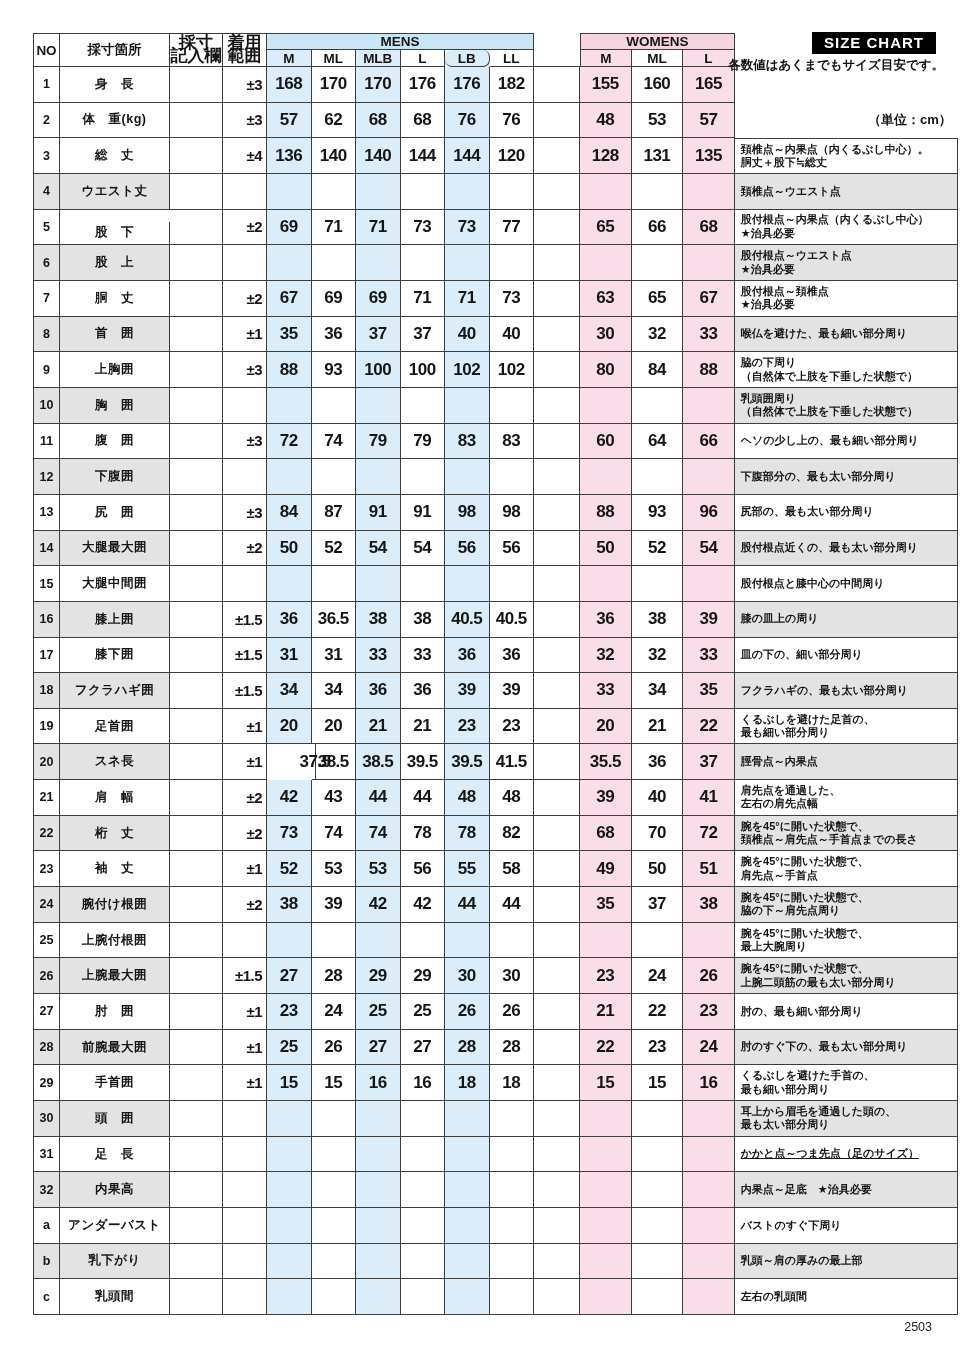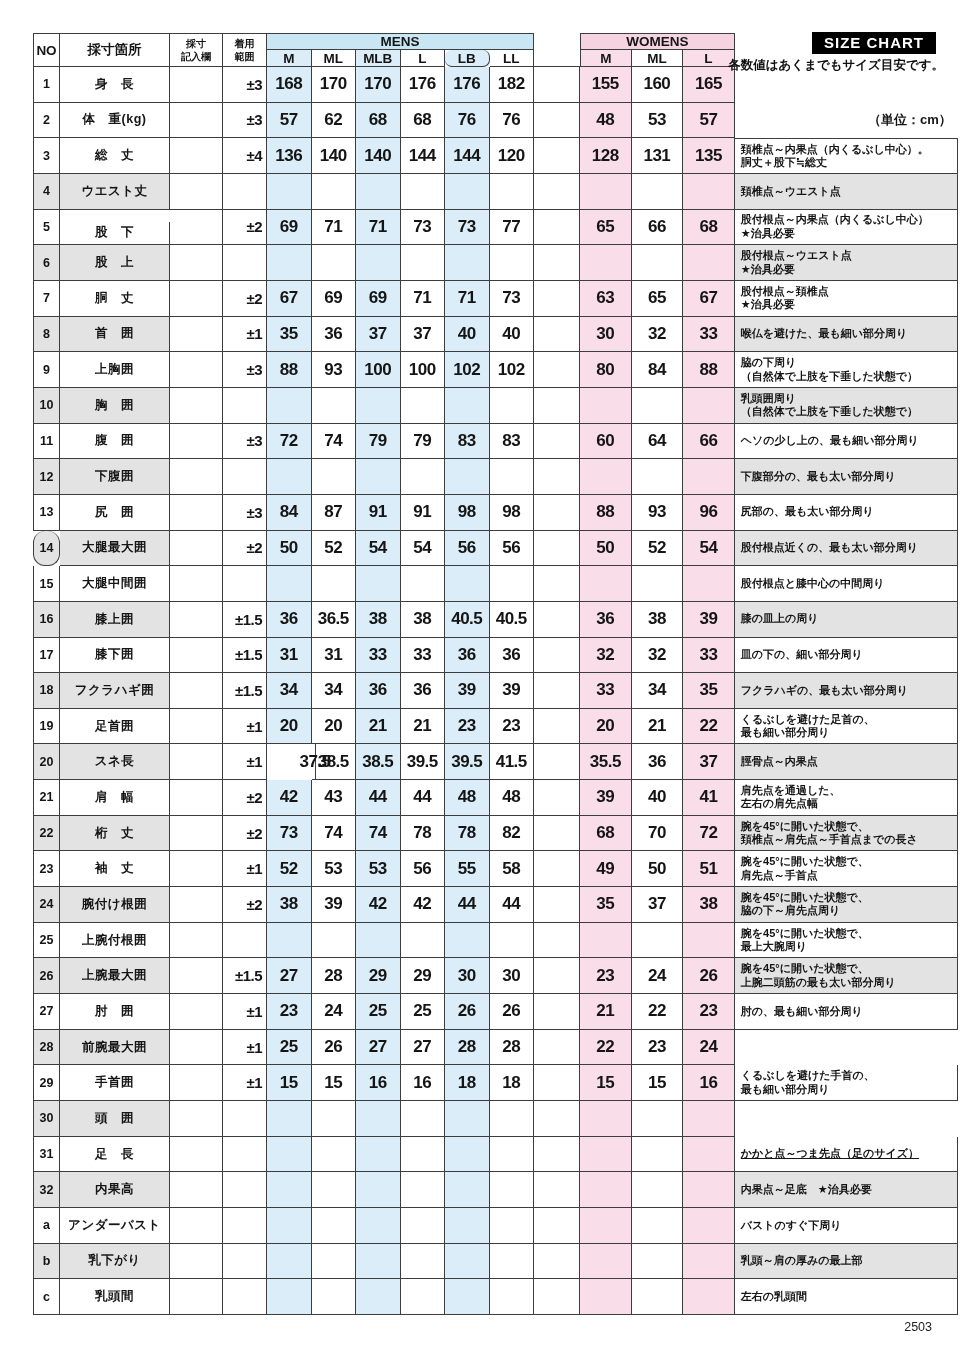--- a/index.html
+++ b/index.html
@@ -14,21 +14,21 @@
   #grid{position:absolute;left:33px;top:33px;display:grid;
         grid-template-columns:27px 110px 53px 44px repeat(6,44.5px) 46px repeat(3,51.6px) 223px;
         grid-template-rows:17px 17px repeat(35,35.66px);}
   .c{box-sizing:border-box;display:flex;align-items:center;justify-content:center;
      position:relative;color:#151515;overflow:visible;}
   .br{border-right:1px solid var(--line);}
   .bb{border-bottom:1px solid var(--line);}
   .bt{border-top:1px solid var(--line);}
   .bl{border-left:1px solid var(--line);}
   .hdr{font-weight:700;font-size:13.5px;}
-  .pre{white-space:pre-line;line-height:13px;font-size:10px;text-align:center;}
+  .pre{white-space:pre-line;line-height:13px;font-size:17px;text-align:center;font-family:Liberation Mono, monospace;}
   .blueband{background:var(--blueband);}
   .blue{background:var(--blue);}
   .pinkband{background:var(--pinkband);}
   .pink{background:var(--pink);}
   .gray{background:var(--gray);}
   .no{font-size:12.5px;font-weight:700;}
   .nm{font-size:12.5px;font-weight:700;letter-spacing:0.5px;white-space:nowrap;}
   .rg{font-size:15px;font-weight:700;justify-content:flex-end;padding-right:4px;letter-spacing:-0.5px;}
   .num{font-size:17px;font-weight:700;letter-spacing:-0.5px;}
   .note{font-size:11px;font-weight:700;justify-content:flex-start;text-align:left;
@@ -255,21 +255,21 @@
       <div class="c num br bb" style="grid-area: 15 / 6;">87</div>
       <div class="c num br bb blue" style="grid-area: 15 / 7;">91</div>
       <div class="c num br bb" style="grid-area: 15 / 8;">91</div>
       <div class="c num br bb blue" style="grid-area: 15 / 9;">98</div>
       <div class="c num br bb" style="grid-area: 15 / 10;">98</div>
       <div class="c br bb" style="grid-area: 15 / 11;"></div>
       <div class="c num br bb pink" style="grid-area: 15 / 12;">88</div>
       <div class="c num br bb" style="grid-area: 15 / 13;">93</div>
       <div class="c num br bb pink" style="grid-area: 15 / 14;">96</div>
       <div class="c note br bb" style="grid-area: 15 / 15;">尻部の、最も太い部分周り</div>
-      <div class="c no bl br bb gray" style="grid-area: 16 / 1; border-radius: 12px;">14</div>
+      <div class="c no bl br bb gray" style="grid-area: 16 / 1;">14</div>
       <div class="c nm br bb gray" style="grid-area: 16 / 2;">大腿最大囲</div>
       <div class="c br bb" style="grid-area: 16 / 3;"></div>
       <div class="c rg br bb" style="grid-area: 16 / 4;">±2</div>
       <div class="c num br bb blue" style="grid-area: 16 / 5;">50</div>
       <div class="c num br bb" style="grid-area: 16 / 6;">52</div>
       <div class="c num br bb blue" style="grid-area: 16 / 7;">54</div>
       <div class="c num br bb" style="grid-area: 16 / 8;">54</div>
       <div class="c num br bb blue" style="grid-area: 16 / 9;">56</div>
       <div class="c num br bb" style="grid-area: 16 / 10;">56</div>
       <div class="c br bb" style="grid-area: 16 / 11;"></div>
@@ -486,20 +486,21 @@
       <div class="c num br bb blue" style="grid-area: 30 / 5;">25</div>
       <div class="c num br bb" style="grid-area: 30 / 6;">26</div>
       <div class="c num br bb blue" style="grid-area: 30 / 7;">27</div>
       <div class="c num br bb" style="grid-area: 30 / 8;">27</div>
       <div class="c num br bb blue" style="grid-area: 30 / 9;">28</div>
       <div class="c num br bb" style="grid-area: 30 / 10;">28</div>
       <div class="c br bb" style="grid-area: 30 / 11;"></div>
       <div class="c num br bb pink" style="grid-area: 30 / 12;">22</div>
       <div class="c num br bb" style="grid-area: 30 / 13;">23</div>
       <div class="c num br bb pink" style="grid-area: 30 / 14;">24</div>
+      <div class="c note br bb gray" style="grid-area: 30 / 15;">肘のすぐ下の、最も太い部分周り</div>
       <div class="c no bl br bb" style="grid-area: 31 / 1;">29</div>
       <div class="c nm br bb" style="grid-area: 31 / 2;">手首囲</div>
       <div class="c br bb" style="grid-area: 31 / 3;"></div>
       <div class="c rg br bb" style="grid-area: 31 / 4;">±1</div>
       <div class="c num br bb blue" style="grid-area: 31 / 5;">15</div>
       <div class="c num br bb" style="grid-area: 31 / 6;">15</div>
       <div class="c num br bb blue" style="grid-area: 31 / 7;">16</div>
       <div class="c num br bb" style="grid-area: 31 / 8;">16</div>
       <div class="c num br bb blue" style="grid-area: 31 / 9;">18</div>
       <div class="c num br bb" style="grid-area: 31 / 10;">18</div>
@@ -516,20 +517,22 @@
       <div class="c num br bb blue" style="grid-area: 32 / 5;"></div>
       <div class="c num br bb" style="grid-area: 32 / 6;"></div>
       <div class="c num br bb blue" style="grid-area: 32 / 7;"></div>
       <div class="c num br bb" style="grid-area: 32 / 8;"></div>
       <div class="c num br bb blue" style="grid-area: 32 / 9;"></div>
       <div class="c num br bb" style="grid-area: 32 / 10;"></div>
       <div class="c br bb" style="grid-area: 32 / 11;"></div>
       <div class="c num br bb pink" style="grid-area: 32 / 12;"></div>
       <div class="c num br bb" style="grid-area: 32 / 13;"></div>
       <div class="c num br bb pink" style="grid-area: 32 / 14;"></div>
+      <div class="c note br bb gray" style="grid-area: 32 / 15;">耳上から眉毛を通過した頭の、
+最も太い部分周り</div>
       <div class="c no bl br bb" style="grid-area: 33 / 1;">31</div>
       <div class="c nm br bb" style="grid-area: 33 / 2;">足　長</div>
       <div class="c br bb" style="grid-area: 33 / 3;"></div>
       <div class="c rg br bb" style="grid-area: 33 / 4;"></div>
       <div class="c num br bb blue" style="grid-area: 33 / 5;"></div>
       <div class="c num br bb" style="grid-area: 33 / 6;"></div>
       <div class="c num br bb blue" style="grid-area: 33 / 7;"></div>
       <div class="c num br bb" style="grid-area: 33 / 8;"></div>
       <div class="c num br bb blue" style="grid-area: 33 / 9;"></div>
       <div class="c num br bb" style="grid-area: 33 / 10;"></div>

